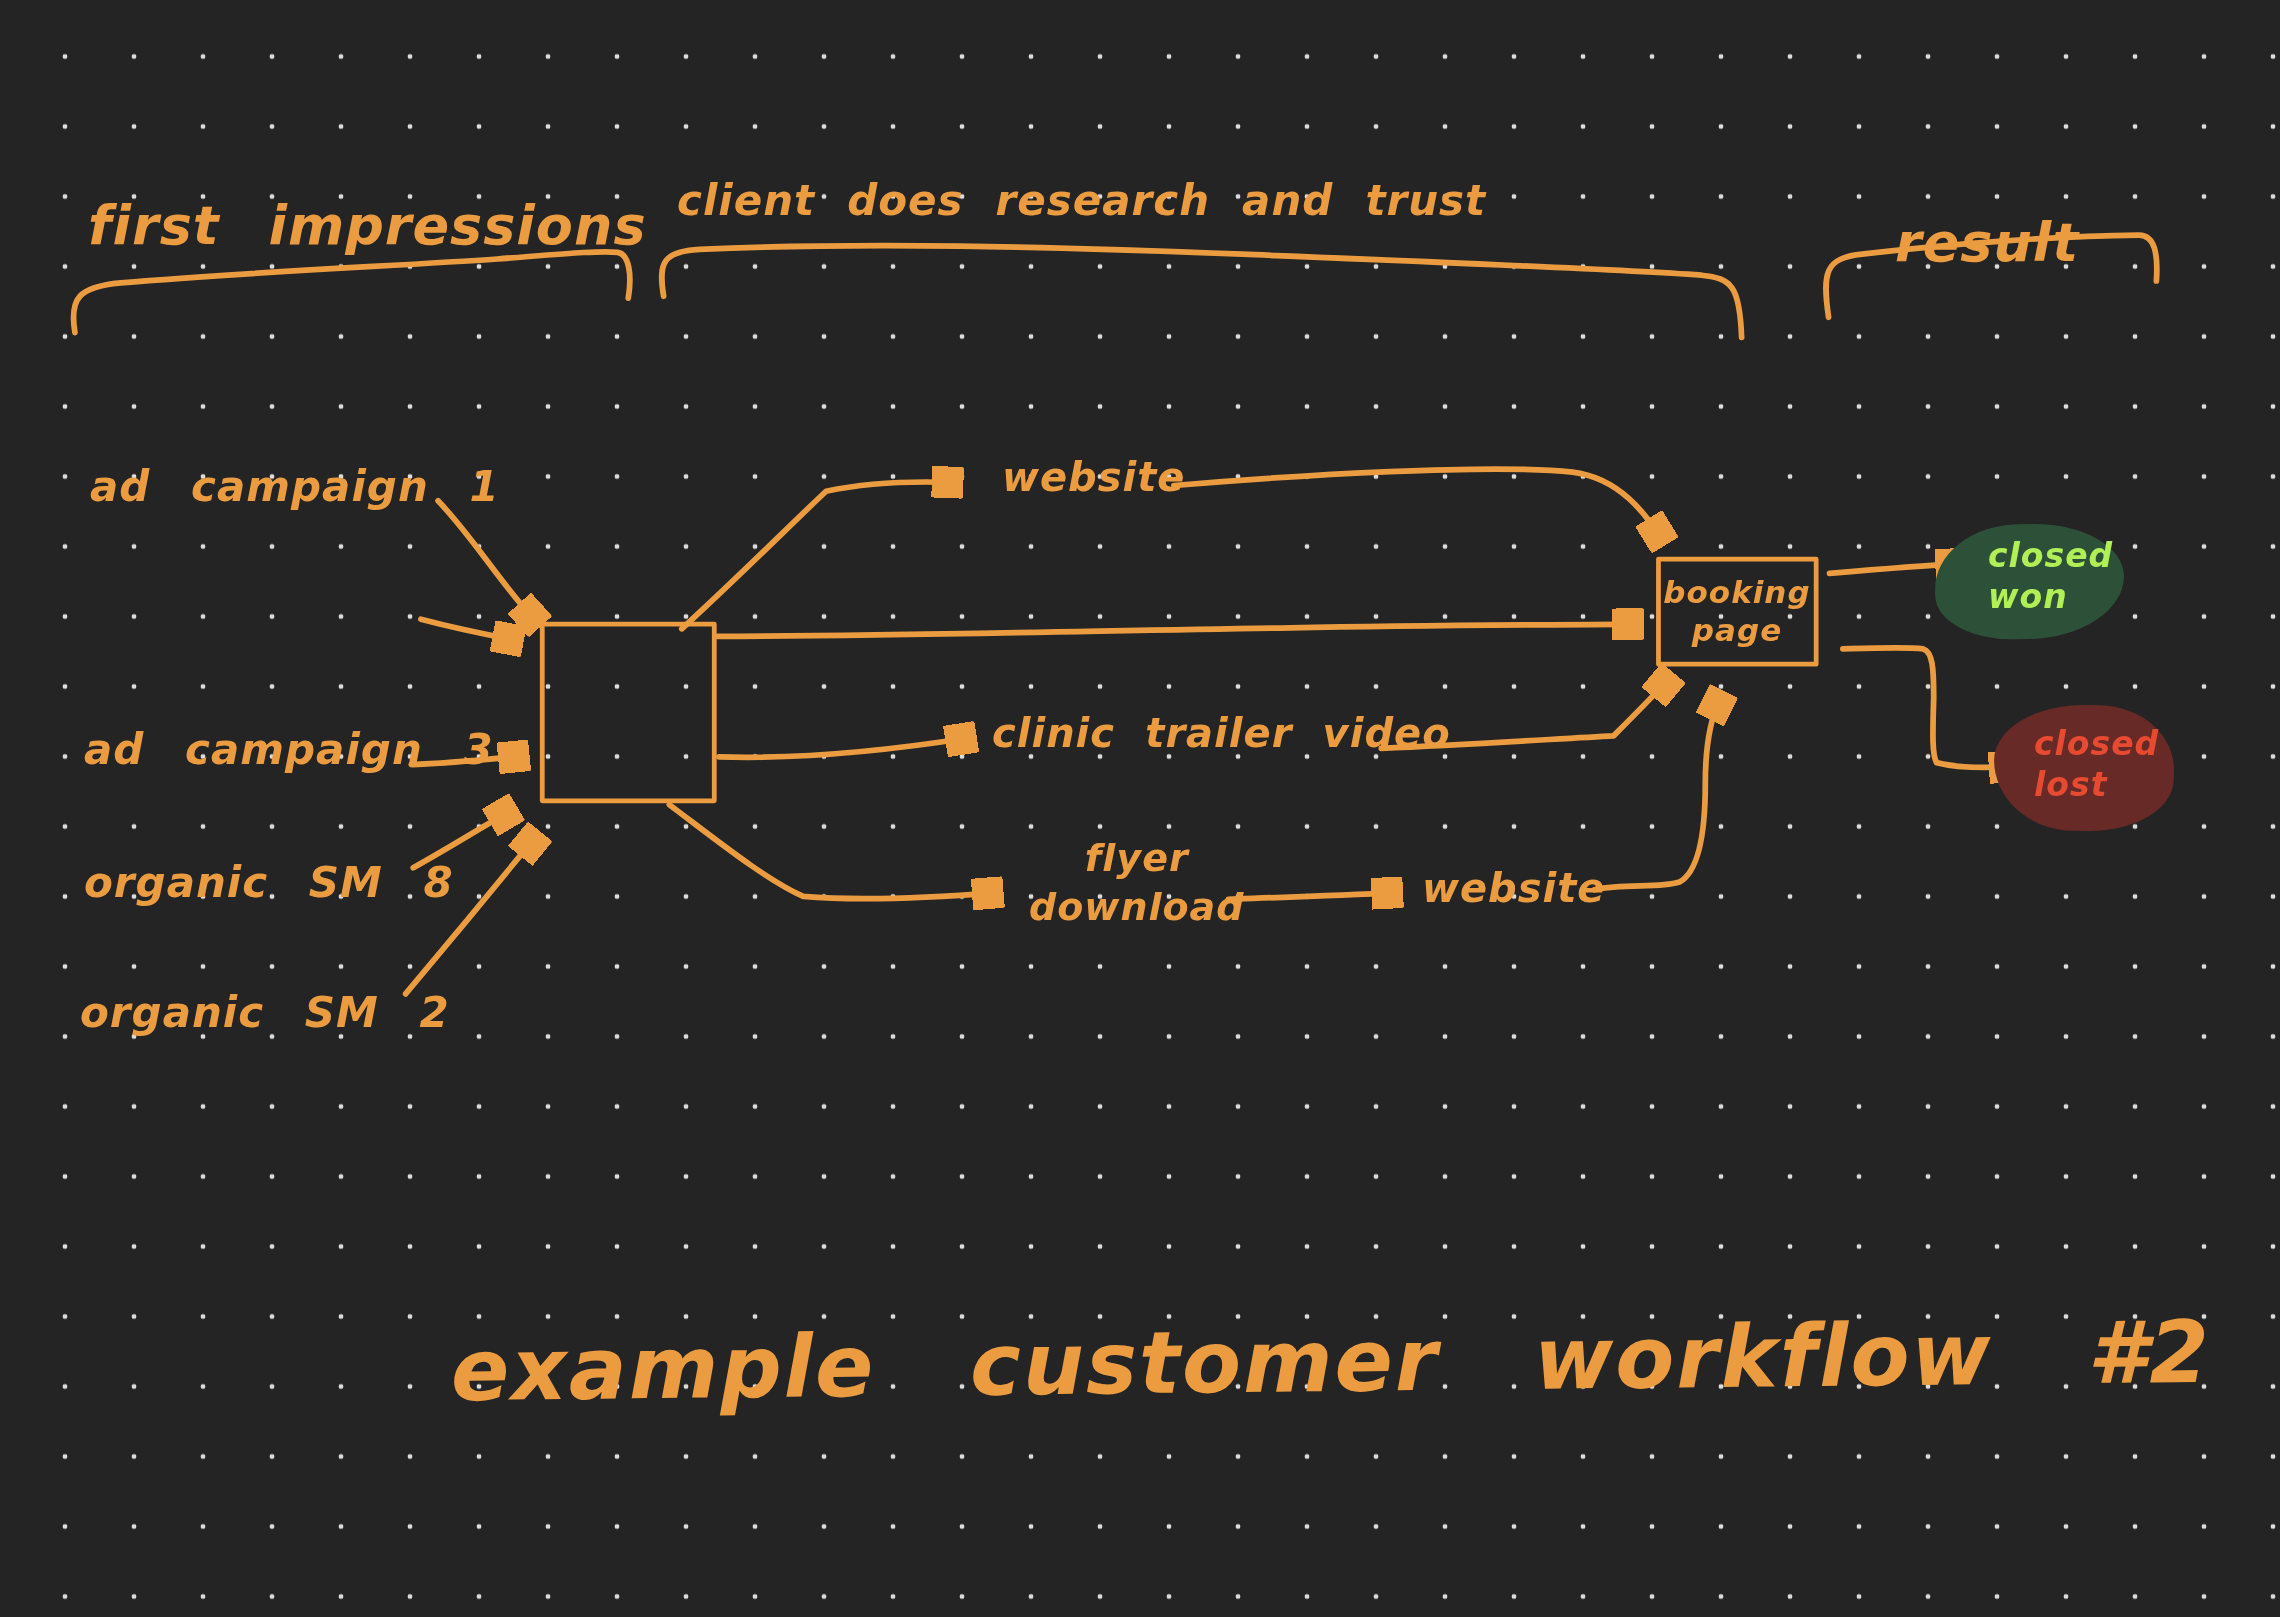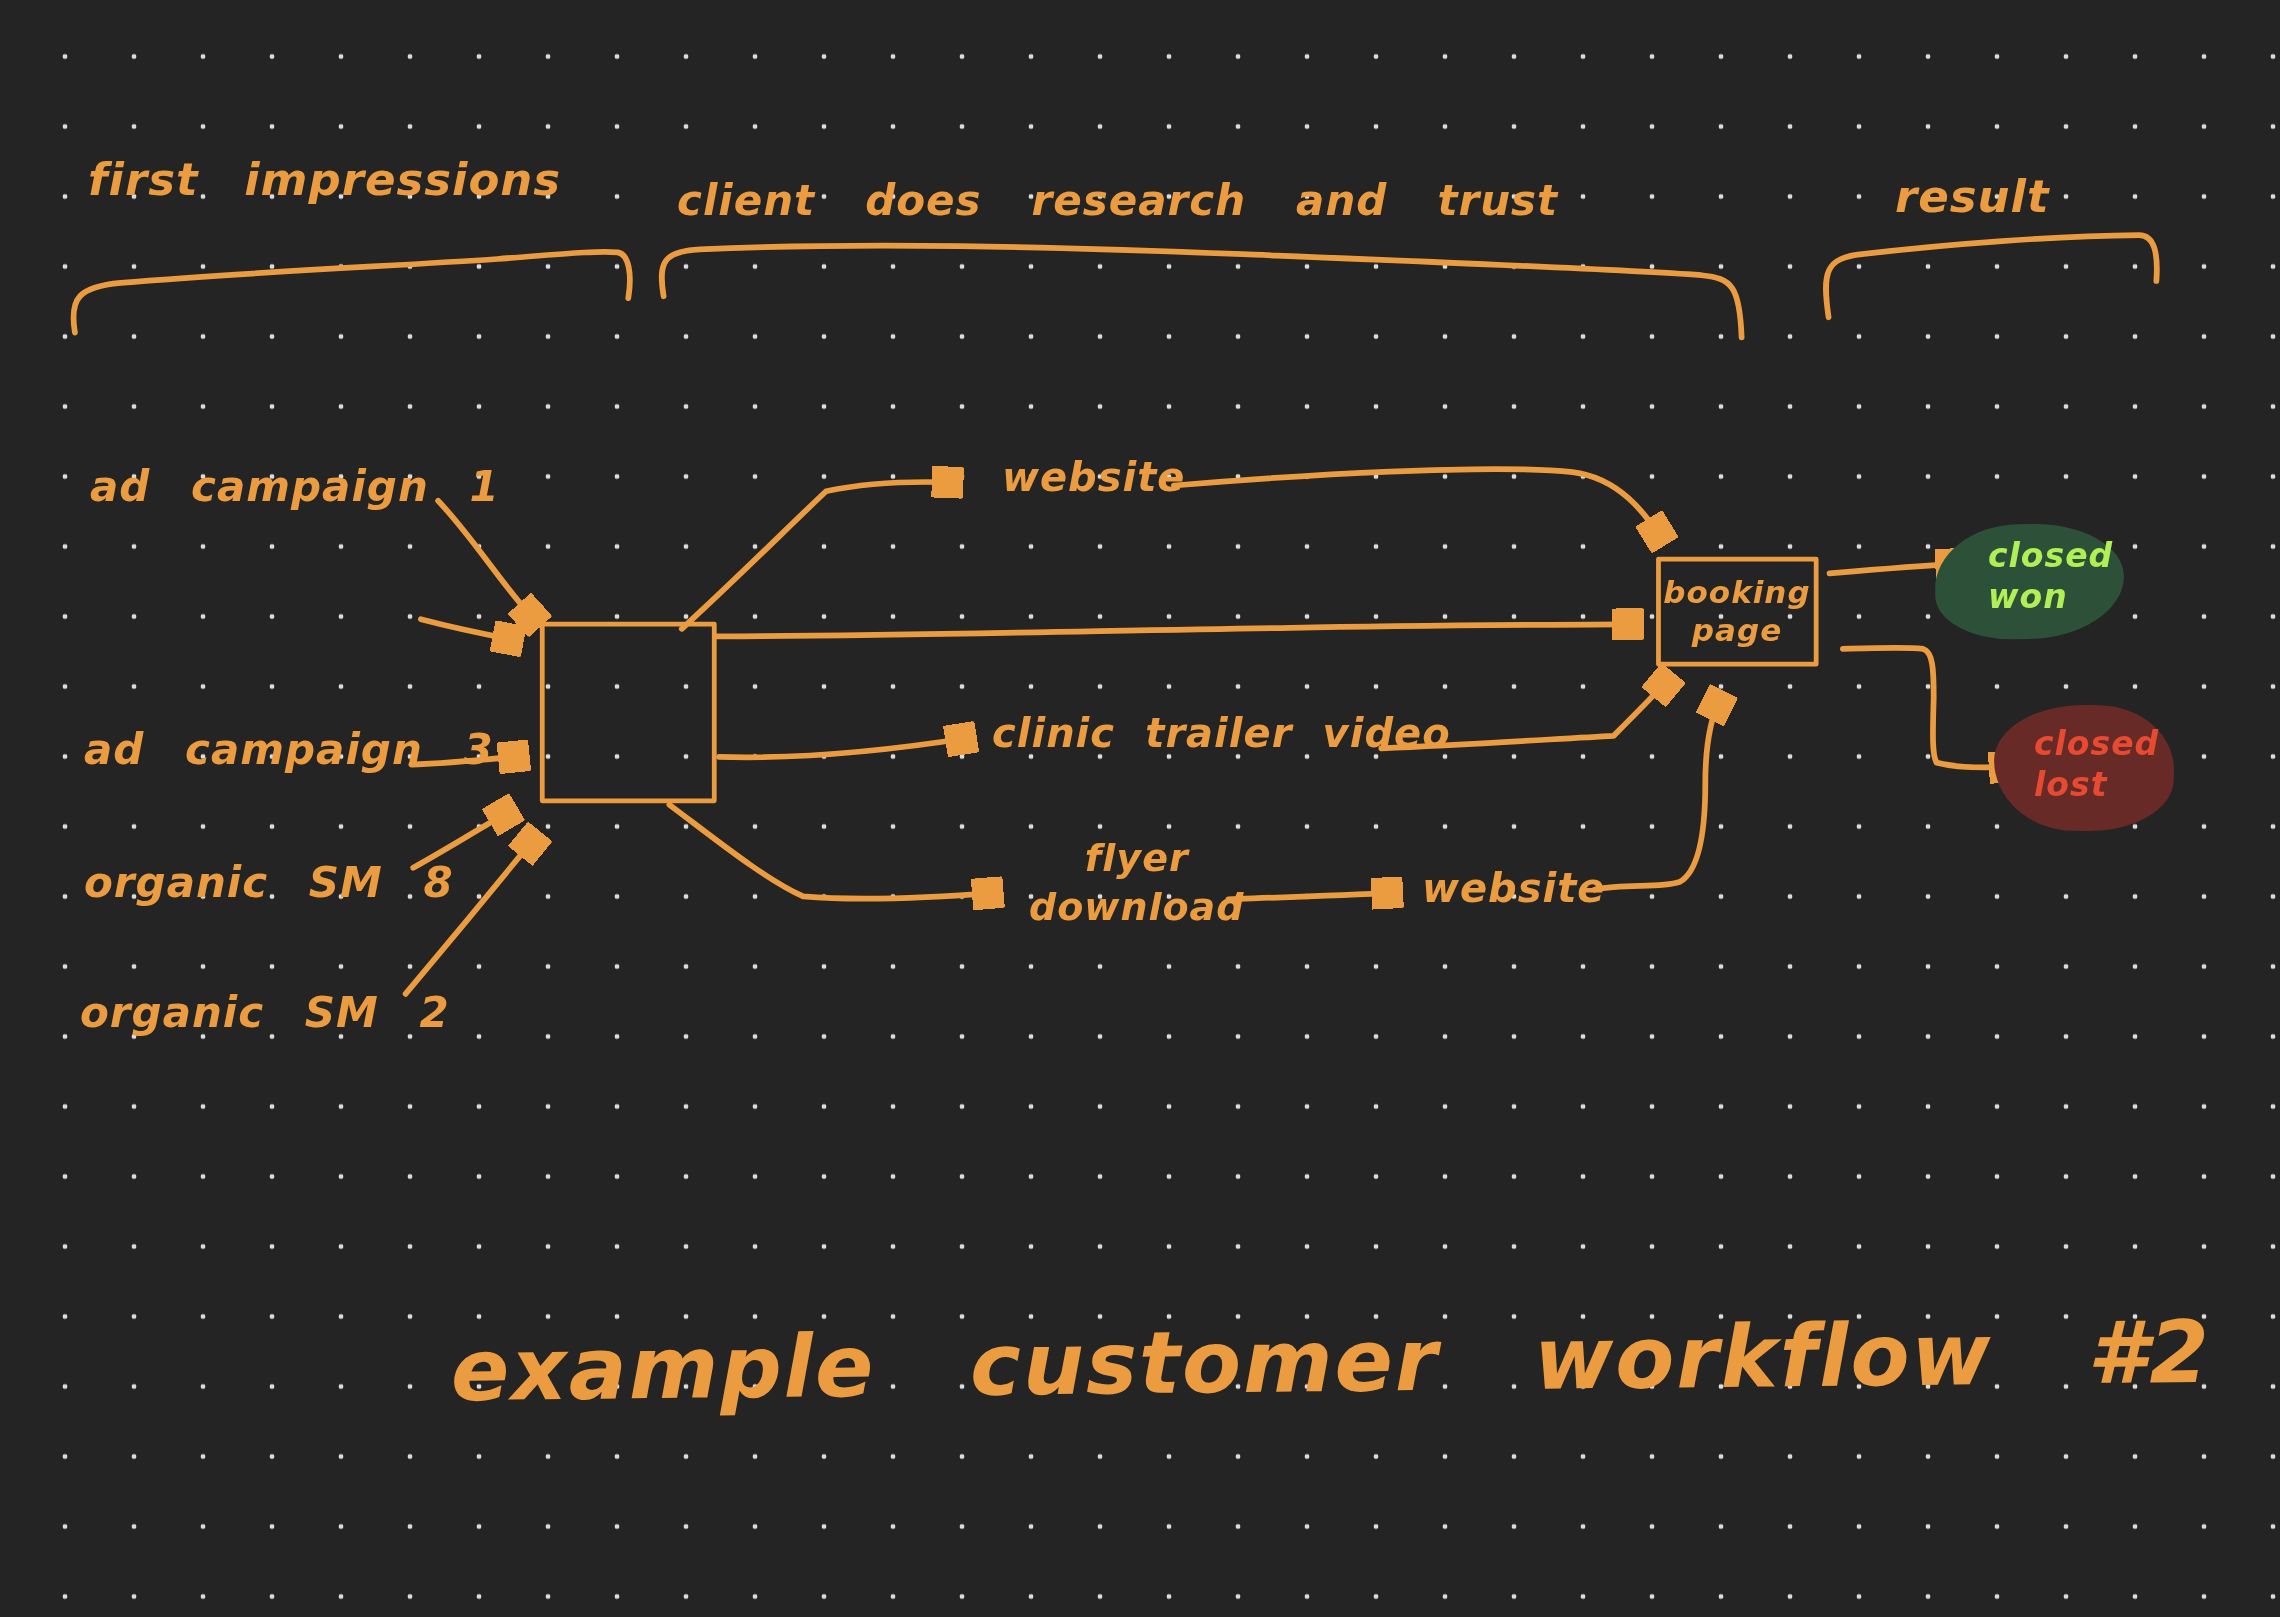--- a/index.html
+++ b/index.html
@@ -27,28 +27,28 @@
     fill:none;stroke:var(--ink);stroke-width:6;
     stroke-linecap:round;stroke-linejoin:round;
   }
   svg.strokes rect{stroke-width:5;}
   .hw{
     position:absolute;color:var(--ink);
     font-style:italic;font-weight:bold;
     white-space:pre-line;line-height:1.3;
     letter-spacing:1px;
   }
-  .sec{font-size:45px;word-spacing:29px;}
+  .sec{font-size:54px;word-spacing:29px;margin-top:40px;}
   .src{font-size:42px;word-spacing:25px;}
   .node{font-size:40px;word-spacing:15.3px;}
   .boxlabel{
     display:flex;align-items:center;justify-content:center;
     text-align:center;
   }
-  .words{display:flex;gap:50px;align-items:baseline;}
+  .words{display:flex;gap:32px;align-items:baseline;}
   .words .w{font-size:42px;}
   .words .w.big{font-size:57px;}
   .blob{position:absolute;}
   .blob-won{
     left:1935px;top:524px;width:189px;height:115px;
     background:var(--won-bg);
     border-radius:48% 52% 55% 45% / 60% 50% 58% 42%;
     transform:rotate(-1deg);
   }
   .blob-lost{

